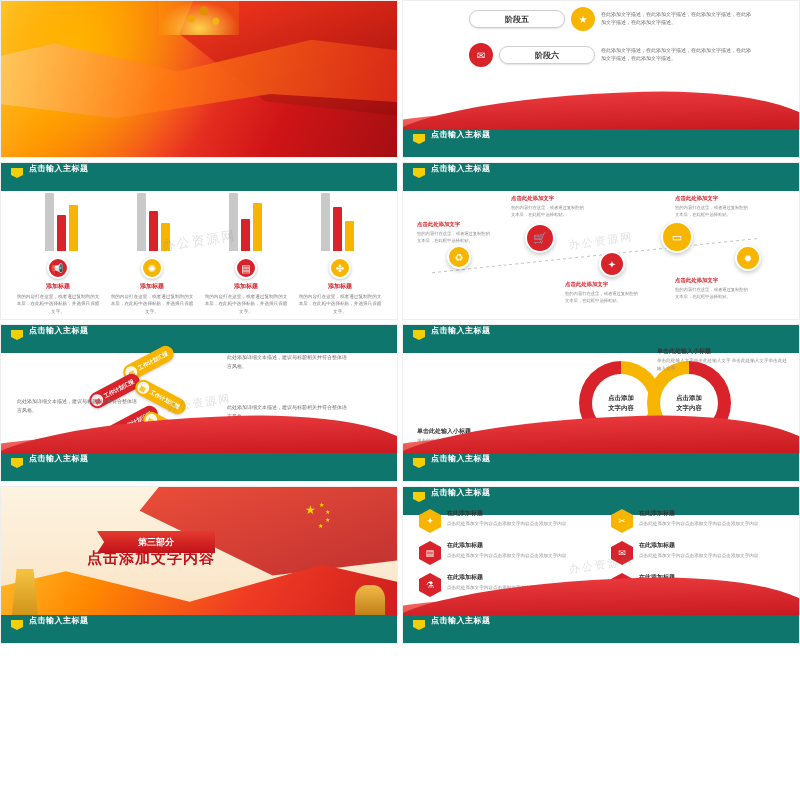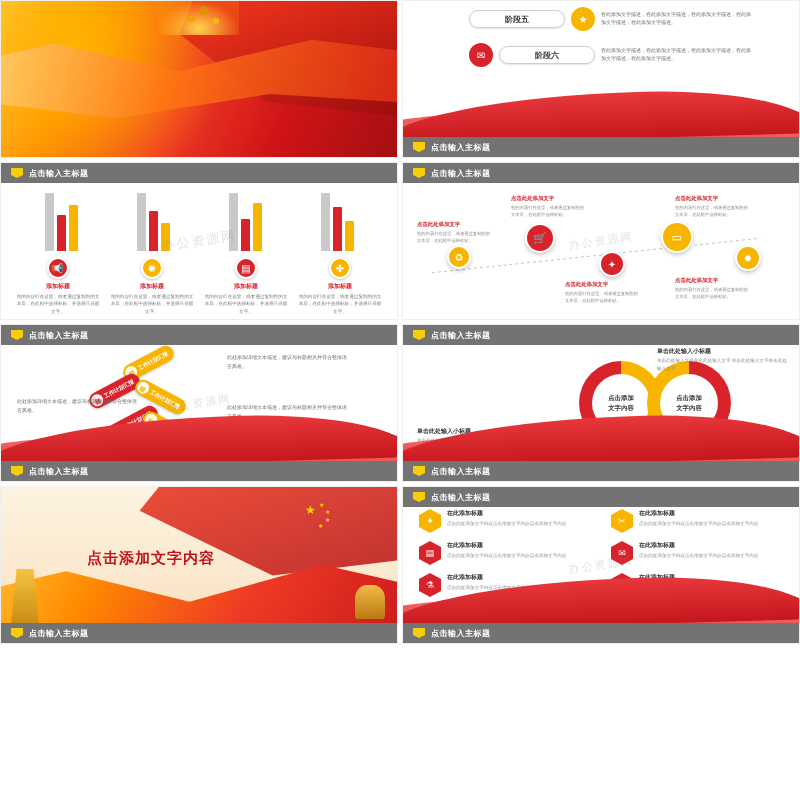--- a/index.html
+++ b/index.html
@@ -19,23 +19,23 @@
   }
   .slide {
     position: relative;
     overflow: hidden;
     background: #ffffff;
     border: 1px solid #eeeeee;
   }
   
   .bottombar {
     position: absolute; left: 0; right: 0; bottom: 0;
-    height: 20px;
-    background: #737373;
-    display: flex; align-items: center;
+    height: 28px;
+    background: #0f766e;
+    display: flex; 
   }
   .bottombar .bartitle {
     color: #ffffff; font-size: 8px; font-weight: bold;
     margin-left: 28px; letter-spacing: .5px;
   }
   .bottombar .barmark {
     position: absolute; left: 10px; top: 5px;
     width: 12px; height: 10px;
     background: #ffd400;
     clip-path: polygon(0 0,100% 0,100% 70%,50% 100%,0 70%);
@@ -455,20 +455,23 @@
       <div class="redwave"></div>
       <div class="flagbox">
         <span class="star" style="left:2px; top:2px; font-size:12px;">★</span>
         <span class="star" style="left:16px; top:0px; font-size:6px;">★</span>
         <span class="star" style="left:22px; top:7px; font-size:6px;">★</span>
         <span class="star" style="left:22px; top:15px; font-size:6px;">★</span>
         <span class="star" style="left:15px; top:21px; font-size:6px;">★</span>
       </div>
       <div class="pillar"></div>
       <div class="lion"></div>
+      <div class="banner">
+        <span>第三部分</span>
+      </div>
       <div class="sectitle">点击添加文字内容</div>
     </div>
     <div class="bottombar">
       <div class="barmark"></div>
       <div class="bartitle">点击输入主标题</div>
     </div>
   </div>
 
   <div class="slide">
     <div class="bottombar" style="top:0;bottom:auto">

